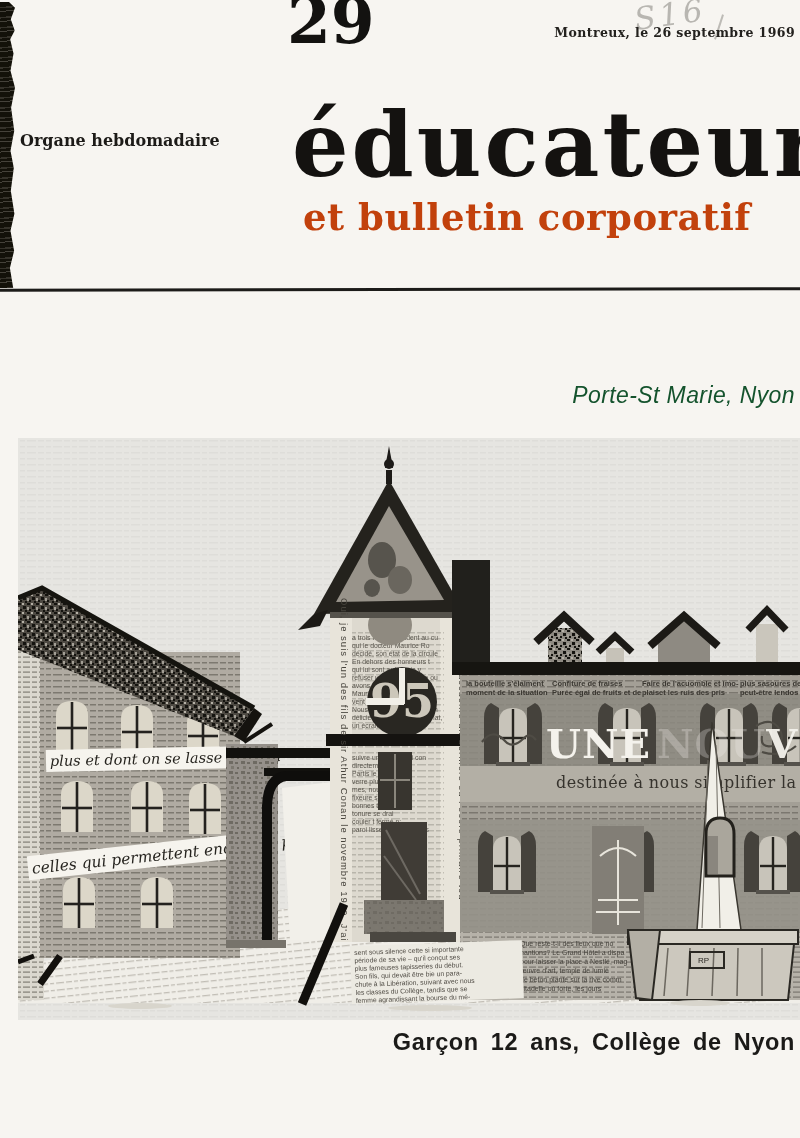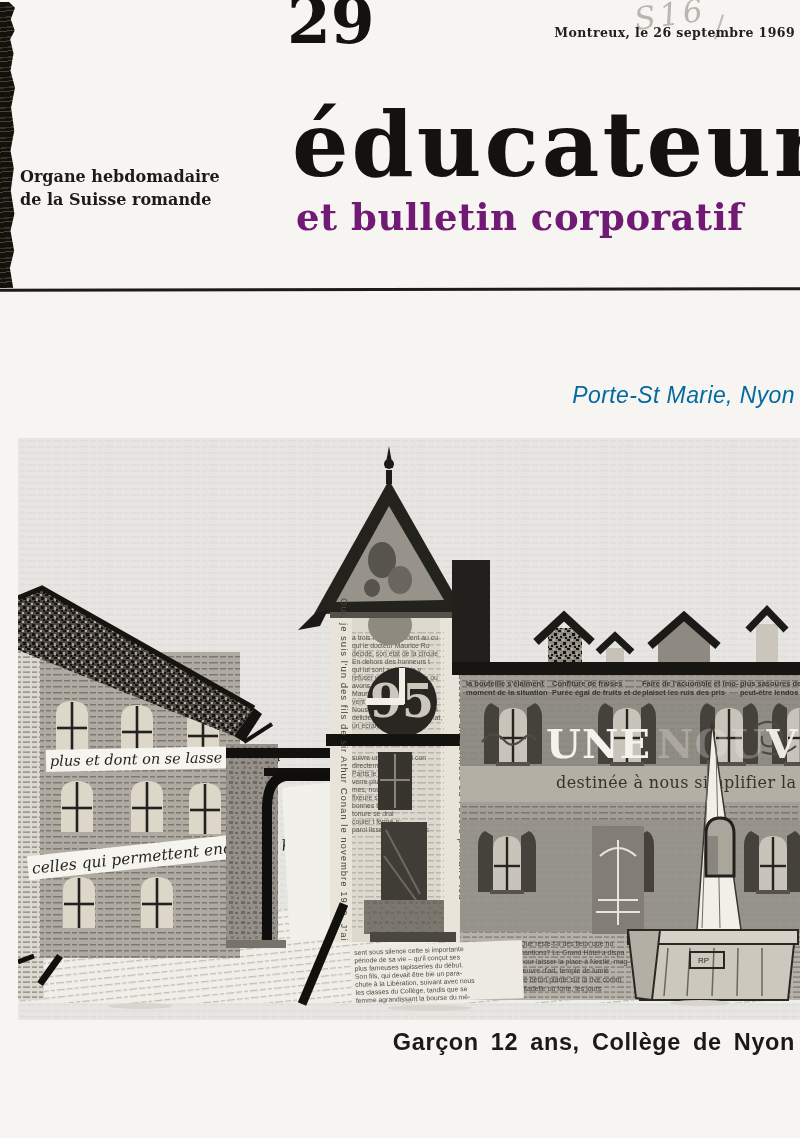--- a/index.html
+++ b/index.html
@@ -25,36 +25,36 @@
   }
   .pencil-stroke{
     position:absolute; left:718px; top:14px; width:2px; height:26px; background:#bdbbb6; transform:rotate(18deg);
   }
   .date-line{
     position:absolute; right:5px; top:25px; text-align:center;
     font-family:"DejaVu Serif", serif; font-weight:bold; font-size:12.5px; color:#23211e; letter-spacing:.4px;
   }
   .organ{
     position:absolute; left:20px; top:129px;
-    font-family:"DejaVu Serif", serif; font-weight:bold; font-size:16px; line-height:23px; color:#1d1b18;margin-top:36px;
+    font-family:"DejaVu Serif", serif; font-weight:bold; font-size:16px; line-height:23px; color:#1d1b18;
   }
   .masthead-title{
     position:absolute; left:292px; top:100px;
     font-family:"DejaVu Serif", serif; font-weight:bold; font-size:89px; line-height:1; color:#141210; letter-spacing:3px;
   }
   .masthead-sub{
-    position:absolute; left:296px; top:199px;
-    font-family:"DejaVu Serif", serif; font-weight:bold; font-size:37px; line-height:1; color:#701a75; letter-spacing:.5px;
+    position:absolute; left:303px; top:199px;
+    font-family:"DejaVu Serif", serif; font-weight:bold; font-size:37px; line-height:1; color:#c2410c; letter-spacing:.5px;
   }
   .divider{
     position:absolute; left:0; top:288px; width:800px; height:2.5px; background:#1c1b19; transform:rotate(-.12deg);
   }
   .caption-top{
     position:absolute; right:5px; top:382px;
-    font-style:italic; font-size:23px; letter-spacing:.4px; color:#0369a1;
+    font-style:italic; font-size:23px; letter-spacing:.4px; color:#14532d;
   }
   .caption-bottom{
     position:absolute; right:5px; top:1029px;
     font-size:23.5px; letter-spacing:.6px; word-spacing:5px; color:#1b1a18;font-weight:bold;
   }
   .artwork{ position:absolute; left:18px; top:438px; width:782px; height:582px; overflow:hidden; }
 
   
   text{ font-family:"Liberation Sans", sans-serif; }
   .t-tiny{ font-size:6.8px; fill:#5a564e; }
@@ -76,21 +76,20 @@
 
   <div class="torn-strip"></div>
 
   <div class="issue-no">29</div>
   <div class="pencil-note">S16</div>
   <div class="pencil-stroke"></div>
   <div class="date-line">Montreux, le 26 septembre 1969</div>
 
   <div class="organ">
     <div>Organe hebdomadaire</div>
-    <div>de la Suisse romande</div>
   </div>
 
   <div class="masthead-title">éducateur</div>
   <div class="masthead-sub">et bulletin corporatif</div>
   <div class="divider"></div>
 
   <div class="caption-top">Porte-St Marie, Nyon</div>
 
   <div class="artwork">
   <svg width="782" height="582" viewBox="18 438 782 582" xmlns="http://www.w3.org/2000/svg">

